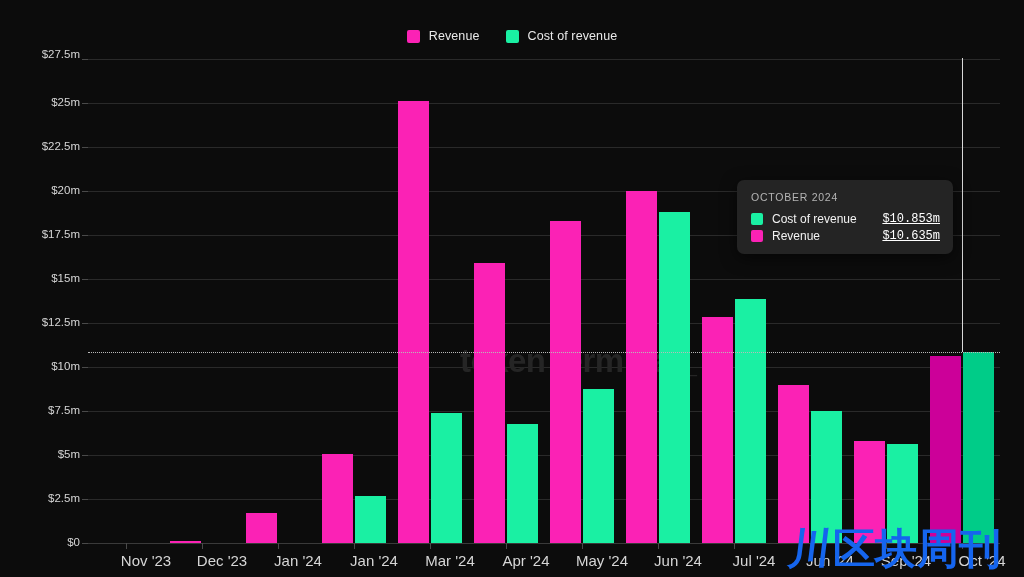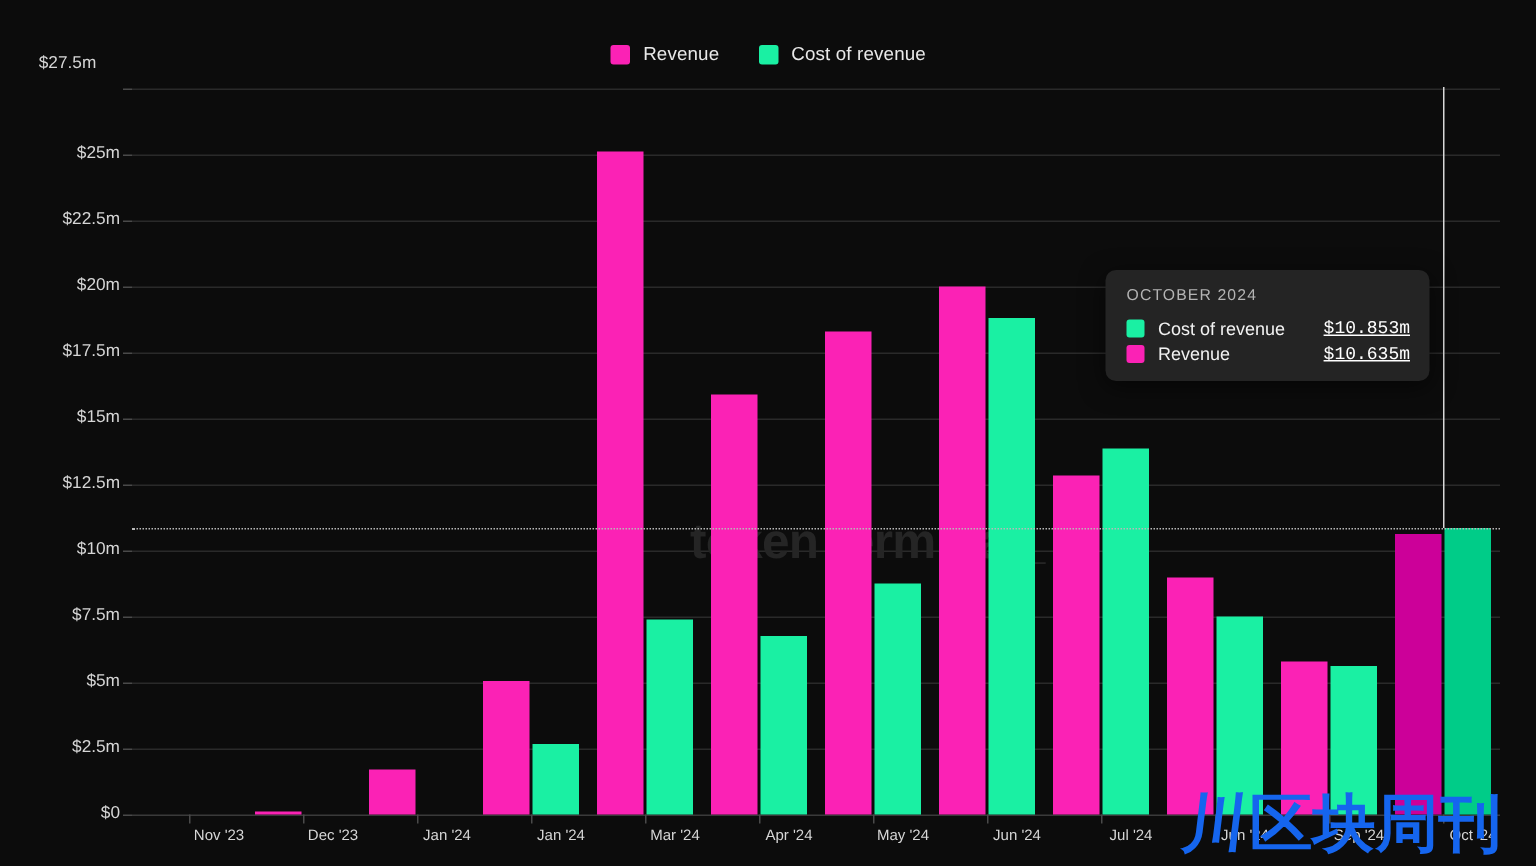--- a/index.html
+++ b/index.html
@@ -53,21 +53,21 @@
     position:absolute; left:0; width:912px; height:0;
     border-top:1px dotted #b9b9b9;
   }
   
   .crosshair { position:absolute; width:1px; background:#d8d8d8; }
 
   
   .xaxis { position:absolute; left:88px; top:543px; width:912px; height:34px; }
   .xtick { position:absolute; top:0; width:1px; height:6px; background:#4a4a4a; }
   .xlabel {
-    position:absolute; top:9px; font-size:10px; color:#d6d6d6;
+    position:absolute; top:9px; font-size:15px; color:#d6d6d6;
     white-space:nowrap; transform:translateX(-50%); text-align:center;padding-left:40px;
   }
 
   
   .tooltip {
     position:absolute; left:737px; top:152px; width:216px;
     background:#242424; border-radius:7px;
     padding:11px 13px 11px 14px;
     box-shadow:0 4px 16px rgba(0,0,0,.55);
     margin-top:28px;
@@ -172,21 +172,21 @@
       <div class="ylabel" style="left: 10px; top: 272px; right: auto;">$15m</div>
       <div class="ytick" style="left: 82px; top: 279px;"></div>
       <div class="ylabel" style="left: 10px; top: 228px; right: auto;">$17.5m</div>
       <div class="ytick" style="left: 82px; top: 235px;"></div>
       <div class="ylabel" style="left: 10px; top: 184px; right: auto;">$20m</div>
       <div class="ytick" style="left: 82px; top: 191px;"></div>
       <div class="ylabel" style="left: 10px; top: 140px; right: auto;">$22.5m</div>
       <div class="ytick" style="left: 82px; top: 147px;"></div>
       <div class="ylabel" style="left: 10px; top: 96px; right: auto;">$25m</div>
       <div class="ytick" style="left: 82px; top: 103px;"></div>
-      <div class="ylabel" style="left: 10px; top: 36px; right: auto; text-align: center;">$27.5m</div>
+      <div class="ylabel" style="left: 10px; top: 48px; right: auto;">$27.5m</div>
       <div class="ytick" style="left: 82px; top: 59px;"></div>
     </div>
 
   <div id="crosshair-holder">
       <div class="crosshair" style="left: 962px; top: 58px; height: 293.987px;"></div>
     </div>
 
   <div class="xaxis" id="xaxis">
       <div class="xtick" style="left: 38px;"></div>
       <div class="xlabel" style="left: 38px;">Nov '23</div>

